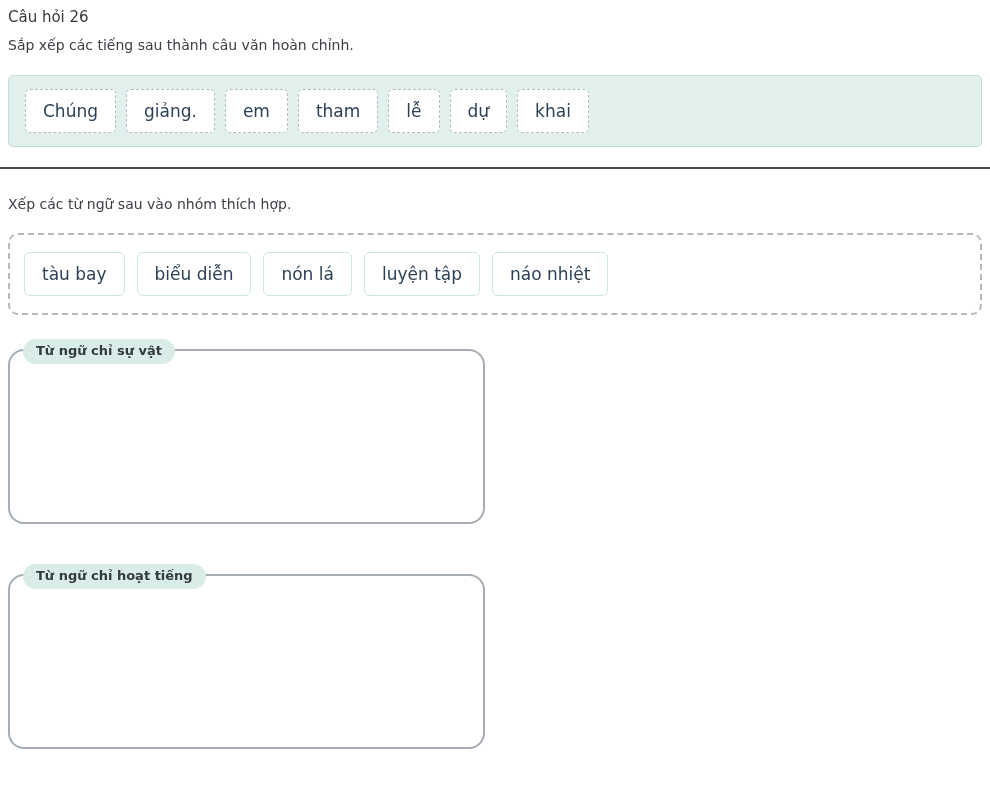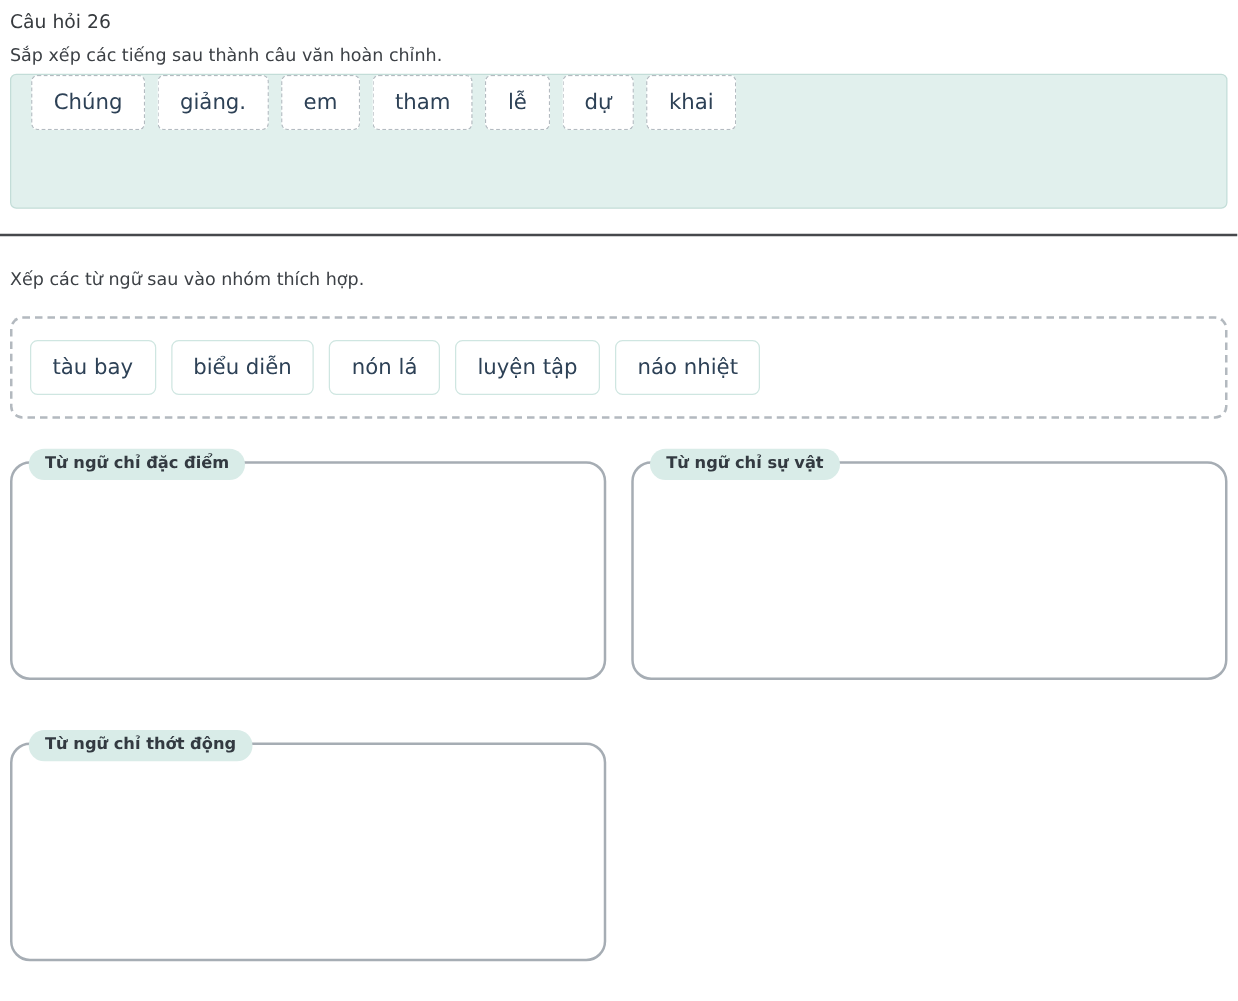--- a/index.html
+++ b/index.html
@@ -22,28 +22,28 @@
   }
   .q-prompt {
     font-size: 14px;
     color: #3c4045;
     margin: 0;
     line-height: 1.3;
   }
 
   
   .q26-bank {
-    margin-top: 5px;
-    height: 108px;
+    margin-top: 21px;
+    height: 72px;
     background: var(--bank-bg, #e1f0ed);
     border: 1px solid var(--bank-border, #c3ddd8);
     border-radius: 5px;
     padding: 0 16px;
     display: flex;
-    align-items: flex-start;
+    align-items: center;
     gap: 10px;
   }
   .tile-dashed {
     background: #ffffff;
     border: 1px dashed #b4bbc1;
     border-radius: 5px;
     padding: 11px 17px;
     font-size: 17px;
     color: var(--tile-text, #2d4156);
     cursor: grab;
@@ -132,27 +132,24 @@
     <div class="q27-bank">
       <div class="tile-solid">tàu bay</div>
       <div class="tile-solid">biểu diễn</div>
       <div class="tile-solid">nón lá</div>
       <div class="tile-solid">luyện tập</div>
       <div class="tile-solid">náo nhiệt</div>
     </div>
 
     <div class="zones-row">
       <div class="zone">
-        <span class="zone-label">Từ ngữ chỉ đặc điểm</span>
-      </div>
-      <div class="zone">
         <span class="zone-label">Từ ngữ chỉ sự vật</span>
       </div>
     </div>
 
     <div class="zones-row second">
       <div class="zone">
-        <span class="zone-label">Từ ngữ chỉ thớt động</span>
+        <span class="zone-label">Từ ngữ chỉ hoạt tiếng</span>
       </div>
     </div>
   </section>
 
 </div>
 
 </body></html>

